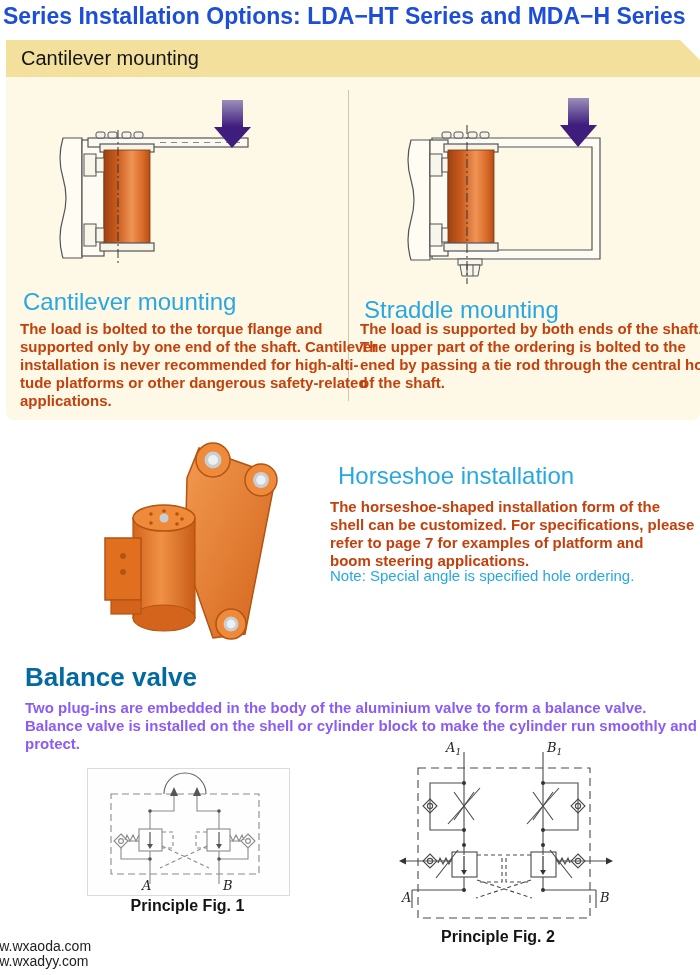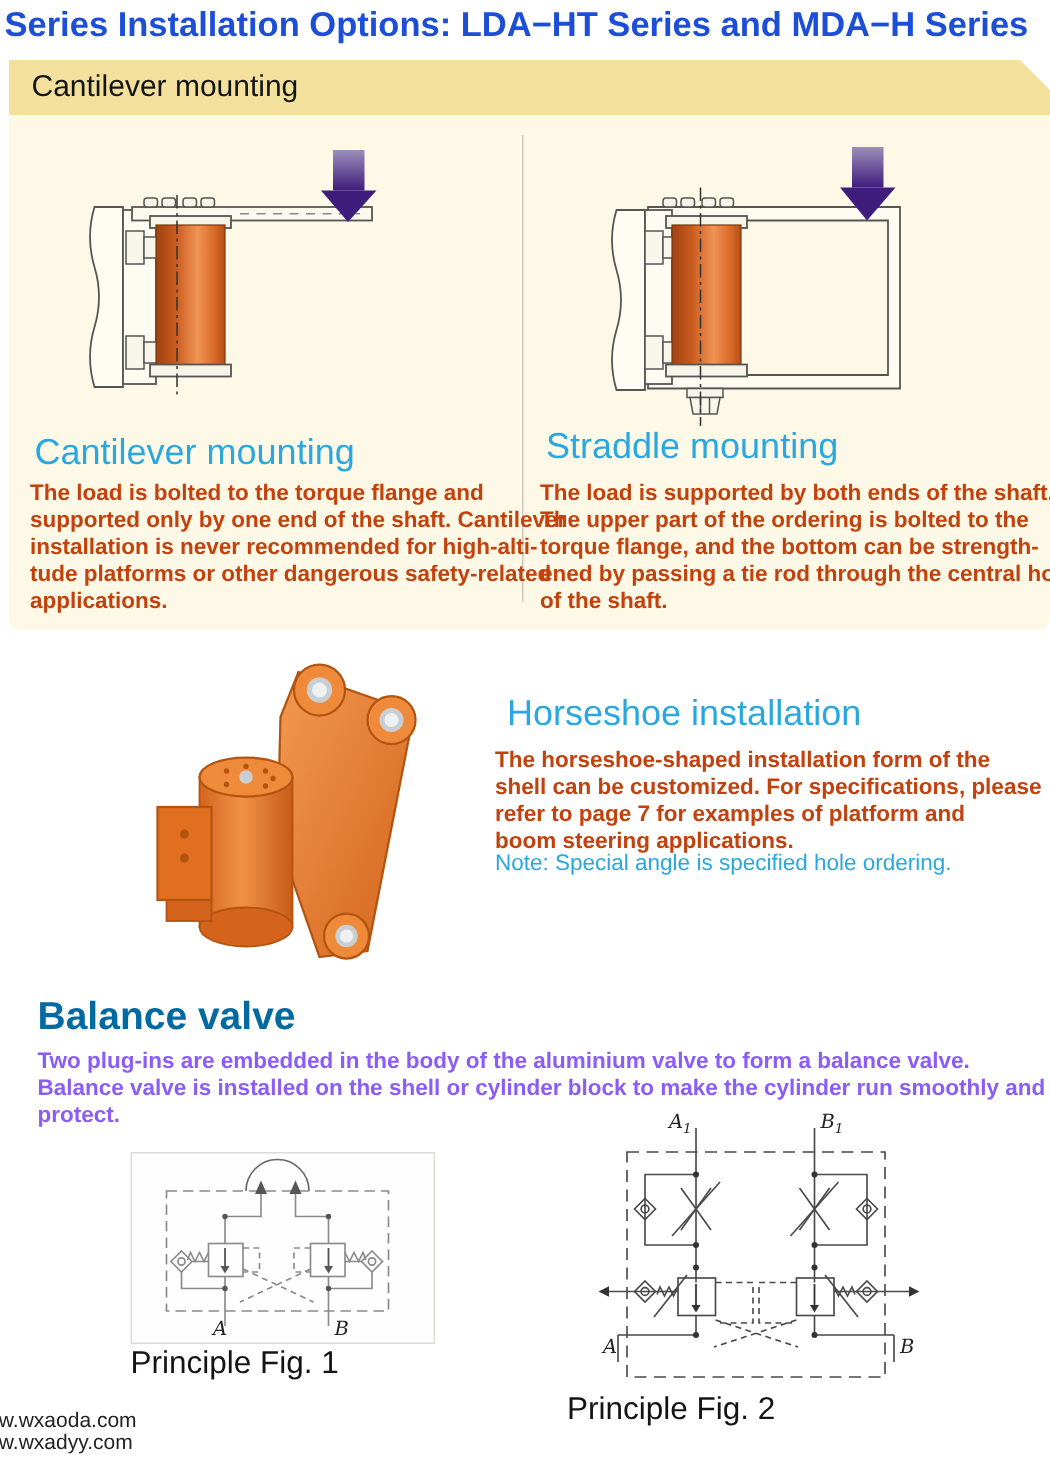--- a/index.html
+++ b/index.html
@@ -21,21 +21,21 @@
   .body-text{font-size:15px;line-height:18px;color:#c2410c;font-weight:600;}
   .body-text div{white-space:nowrap;}
 
   .note-text{font-size:15px;color:#29a7e1;font-weight:400;}
 
   .purple-heading{font-size:26px;color:#0369a1;font-weight:bold;}
   .balance-body{font-size:15px;line-height:18px;color:#8b5cf6;font-weight:700;}
   .balance-body div{white-space:nowrap;}
 
   .fig1-box{left:87px;top:768px;width:201px;height:126px;background:#fefefe;border:1px solid #dcdcd4;}
-  .fig-caption{font-size:21px;font-weight:400;color:#141414;text-align:left;}
+  .fig-caption{font-size:16px;font-weight:700;color:#141414;text-align:center;}
 
   .footer-urls{left:-21px;top:939px;font-size:14px;line-height:15px;color:#222;}
 </style>
 </head>
 <body>
 
 <div class="page">
 
   <div class="abs page-title">Series Installation Options: LDA−HT Series and MDA−H Series</div>
 
@@ -137,25 +137,24 @@
 
   <div class="abs cyan-heading" style="left:23px;top:288px;">Cantilever mounting</div>
   <div class="abs body-text" style="left:20px;top:320px;width:330px;">
       <div>The load is bolted to the torque flange and</div>
       <div>supported only by one end of the shaft. Cantilever</div>
       <div>installation is never recommended for high-alti-</div>
       <div>tude platforms or other dangerous safety-related</div>
       <div>applications.</div>
     </div>
 
-  <div class="abs cyan-heading" style="left:364px;top:284px;">Straddle mounting</div>
+  <div class="abs cyan-heading" style="left:364px;top:296px;">Straddle mounting</div>
   <div class="abs body-text" style="left:360px;top:320px;width:325px;">
       <div>The load is supported by both ends of the shaft.</div>
       <div>The upper part of the ordering is bolted to the</div>
-      <div>torque flange, and the bottom can be strength-</div>
       <div>ened by passing a tie rod through the central hole</div>
       <div>of the shaft.</div>
     </div>
 
   <svg class="abs" style="left:95px;top:438px;" width="200" height="212" viewBox="0 0 200 212">
     <defs>
       <linearGradient id="part" x1="0" y1="0" x2="1" y2="0">
         <stop offset="0" stop-color="#d4641c"></stop>
           <stop offset="0.45" stop-color="#f09146"></stop>
         <stop offset="1" stop-color="#c85c16"></stop>

